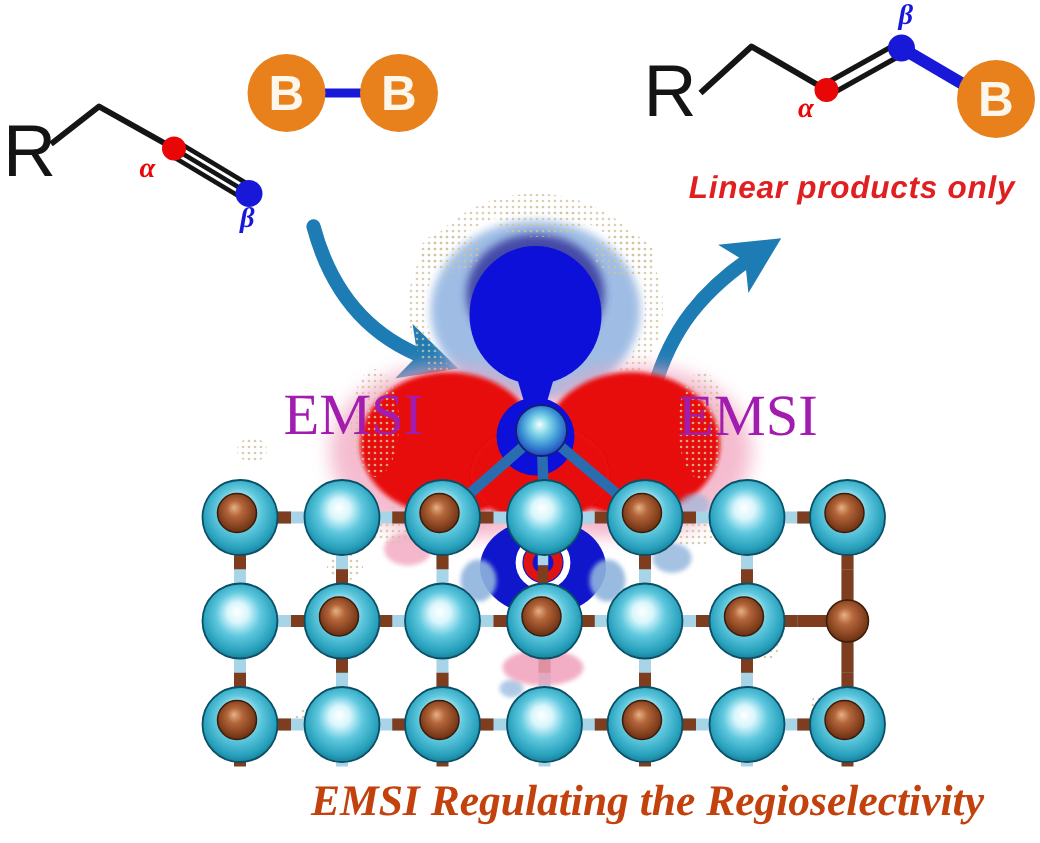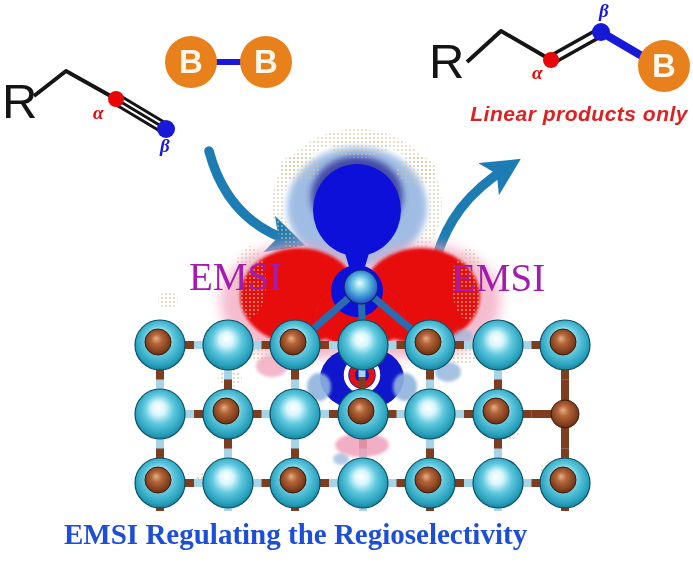--- a/index.html
+++ b/index.html
@@ -7,25 +7,25 @@
           font-family:"Liberation Sans",sans-serif;}
   #art{position:absolute;left:0;top:0;}
   .txt{position:absolute;line-height:1.05;white-space:nowrap;}
   .rlabel{font-size:49px;color:#141414;}
   .greek{font-family:"Liberation Serif",serif;font-weight:bold;font-style:italic;font-size:19px;}
   .alpha{color:#e80606;}
   .beta{color:#1818d8;}
   .bcircle{position:absolute;width:52px;height:52px;border-radius:50%;background:#e8811c;
            display:flex;align-items:center;justify-content:center;
            font-weight:bold;font-size:33px;color:#fdf6ea;}
-  .note{font-style:italic;font-weight:bold;font-size:21px;color:#e02020;text-align:right;
-        letter-spacing:.5px;}
+  .note{font-style:italic;font-weight:bold;font-size:21px;color:#e02020;text-align:center;
+        letter-spacing:.5px;margin-top:12px;}
   .emsi{font-family:"Liberation Serif",serif;font-size:39px;color:#a21caf;}
-  .caption{font-family:"Liberation Serif",serif;font-weight:bold;font-size:29px;color:#1d4ed8;
-           text-align:left;}
+  .caption{font-family:"Liberation Serif",serif;font-weight:bold;font-size:29px;color:#c2410c;
+           text-align:right;font-style:italic;}
 </style>
 </head>
 <body>
 
 <div id="figure">
 
   <svg id="art" width="693" height="562" viewBox="0 0 693 562">
     <defs>
       <marker id="ah" viewBox="0 0 10 10" refX="6" refY="5" markerWidth="4" markerHeight="4" orient="auto">
         <path d="M0 0 L10 5 L0 10 L2.5 5 Z" fill="#1e7cb4"></path>

